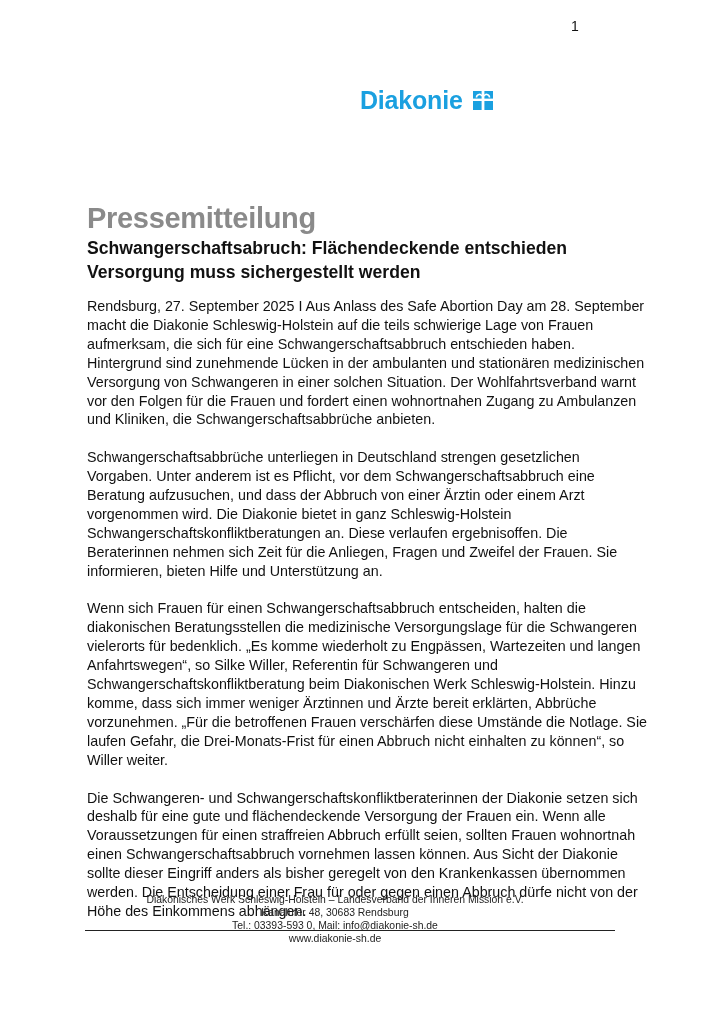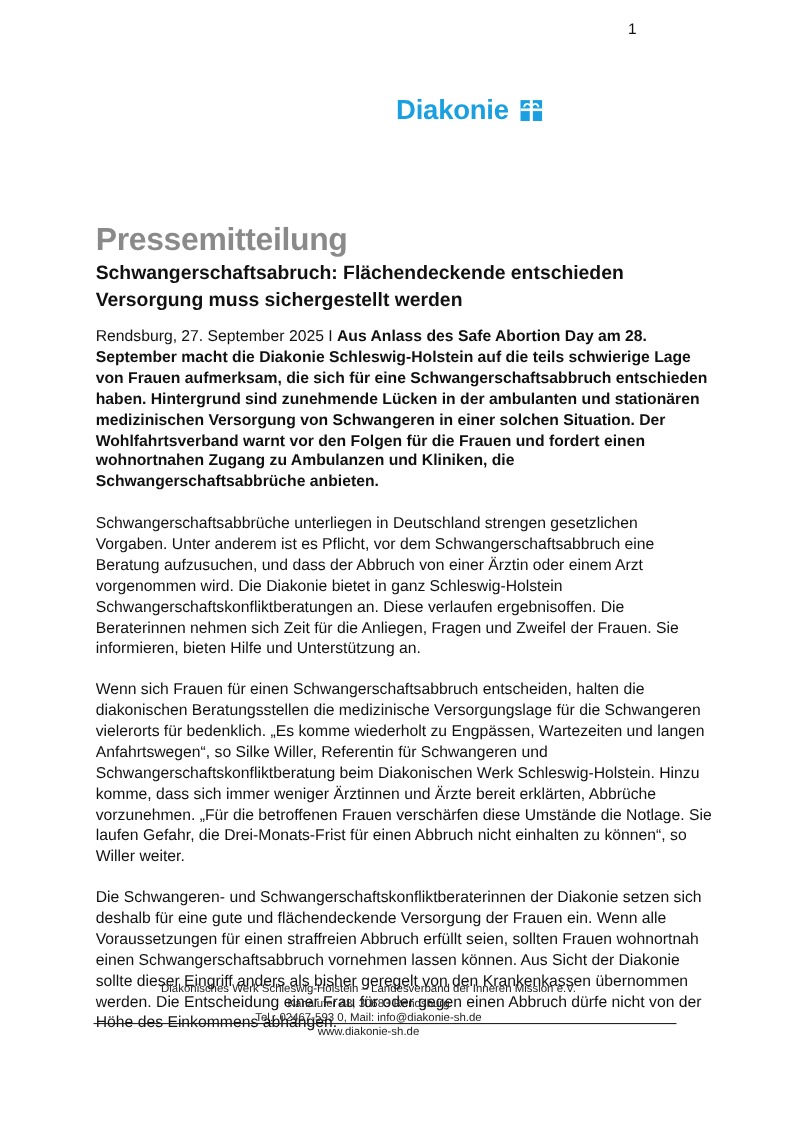--- a/index.html
+++ b/index.html
@@ -8,21 +8,21 @@
     .page-number { position: absolute; top: 18px; left: 571px; font-size: 14px; }
     .logo { position: absolute; left: 360px; top: 87px; }
     .logo-top { display: flex; align-items: center; height: 26px; }
     .logo-diakonie { font-weight: bold; font-size: 25px; color: #1aa0e0; letter-spacing: -0.2px; line-height: 26px; }
     .logo-mark { margin-left: 10px; width: 20px; height: 19px; position: relative; }
     .logo-region { font-size: 25px; color: #5b3f8f; line-height: 30px; letter-spacing: -0.2px; margin-top: -1px; }
     .doc-type { position: absolute; left: 87px; top: 202px; font-size: 29px; font-weight: bold; color: #8a8a8a; letter-spacing: -0.3px; }
     .headline { position: absolute; left: 87px; top: 236px; width: 560px; font-size: 17.6px; font-weight: bold; line-height: 24px; color: #111; }
     .body { position: absolute; left: 87px; top: 297px; width: 560px; font-size: 14.3px; line-height: 18.9px; }
     .body p { margin: 0 0 18.9px 0; }
-    .lead-bold { font-weight: bold; }
+    .lead-bold { font-weight: normal; }
     .footer-rule { position: absolute; left: 85px; top: 930px; width: 530px; border-top: 1.4px solid #222; }
     .footer { position: absolute; left: 85px; top: 893px; width: 500px; text-align: center; font-size: 10.4px; line-height: 13px; color: #222; }
   </style>
 </head>
 <body>
 
 <div class="page-number">1</div>
 
 <div class="logo">
   <div class="logo-top">
@@ -49,15 +49,15 @@
   </p>
   <p>Schwangerschaftsabbrüche unterliegen in Deutschland strengen gesetzlichen Vorgaben. Unter anderem ist es Pflicht, vor dem Schwangerschaftsabbruch eine Beratung aufzusuchen, und dass der Abbruch von einer Ärztin oder einem Arzt vorgenommen wird. Die Diakonie bietet in ganz Schleswig-Holstein Schwangerschaftskonfliktberatungen an. Diese verlaufen ergebnisoffen. Die Beraterinnen nehmen sich Zeit für die Anliegen, Fragen und Zweifel der Frauen. Sie informieren, bieten Hilfe und Unterstützung an.</p>
   <p>Wenn sich Frauen für einen Schwangerschaftsabbruch entscheiden, halten die diakonischen Beratungsstellen die medizinische Versorgungslage für die Schwangeren vielerorts für bedenklich. „Es komme wiederholt zu Engpässen, Wartezeiten und langen Anfahrtswegen“, so Silke Willer, Referentin für Schwangeren und Schwangerschaftskonfliktberatung beim Diakonischen Werk Schleswig-Holstein. Hinzu komme, dass sich immer weniger Ärztinnen und Ärzte bereit erklärten, Abbrüche vorzunehmen. „Für die betroffenen Frauen verschärfen diese Umstände die Notlage. Sie laufen Gefahr, die Drei-Monats-Frist für einen Abbruch nicht einhalten zu können“, so Willer weiter.</p>
   <p>Die Schwangeren- und Schwangerschaftskonfliktberaterinnen der Diakonie setzen sich deshalb für eine gute und flächendeckende Versorgung der Frauen ein. Wenn alle Voraussetzungen für einen straffreien Abbruch erfüllt seien, sollten Frauen wohnortnah einen Schwangerschaftsabbruch vornehmen lassen können. Aus Sicht der Diakonie sollte dieser Eingriff anders als bisher geregelt von den Krankenkassen übernommen werden. Die Entscheidung einer Frau für oder gegen einen Abbruch dürfe nicht von der Höhe des Einkommens abhängen.</p>
 </div>
 
 <div class="footer-rule"></div>
 <div class="footer">
   <div>Diakonisches Werk Schleswig-Holstein – Landesverband der Inneren Mission e.V.</div>
   <div>Kanalufer 48, 30683 Rendsburg</div>
-  <div>Tel.: 02467-593 0, Mail: info@diakonie-sh.de</div>
+  <div>Tel.: 03393-593 0, Mail: info@diakonie-sh.de</div>
   <div>www.diakonie-sh.de</div>
 </div>
 
 </body></html>

